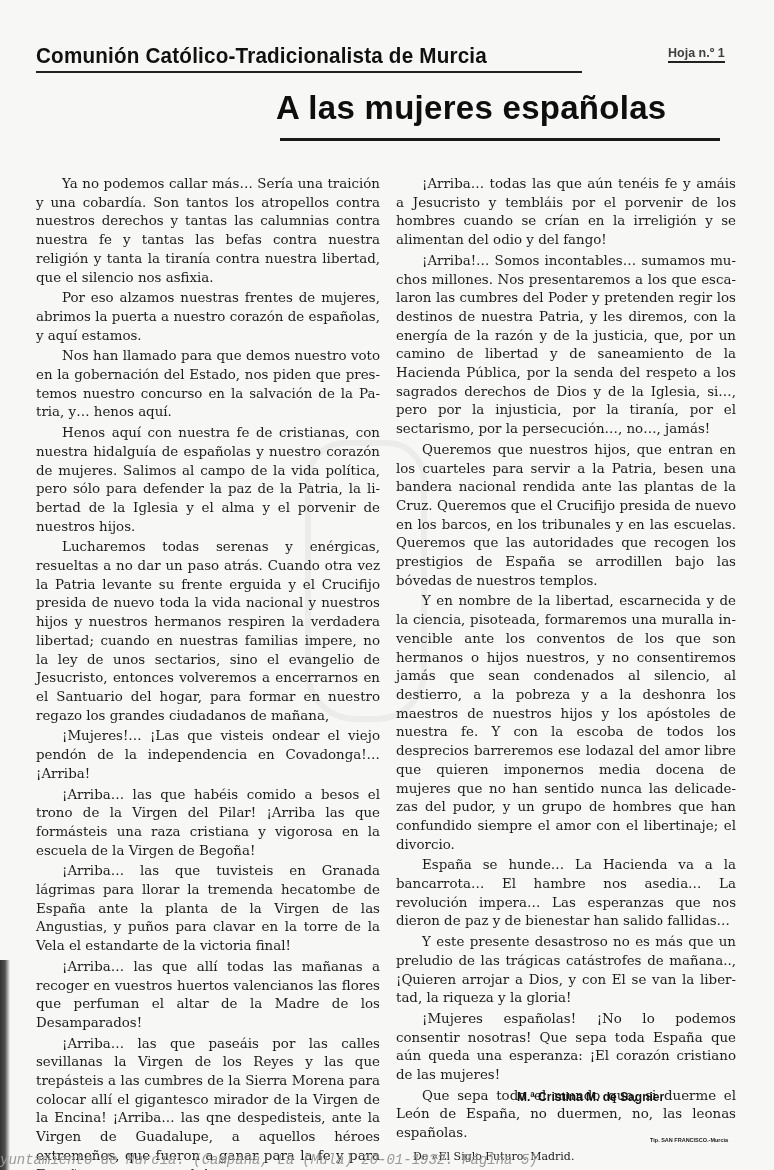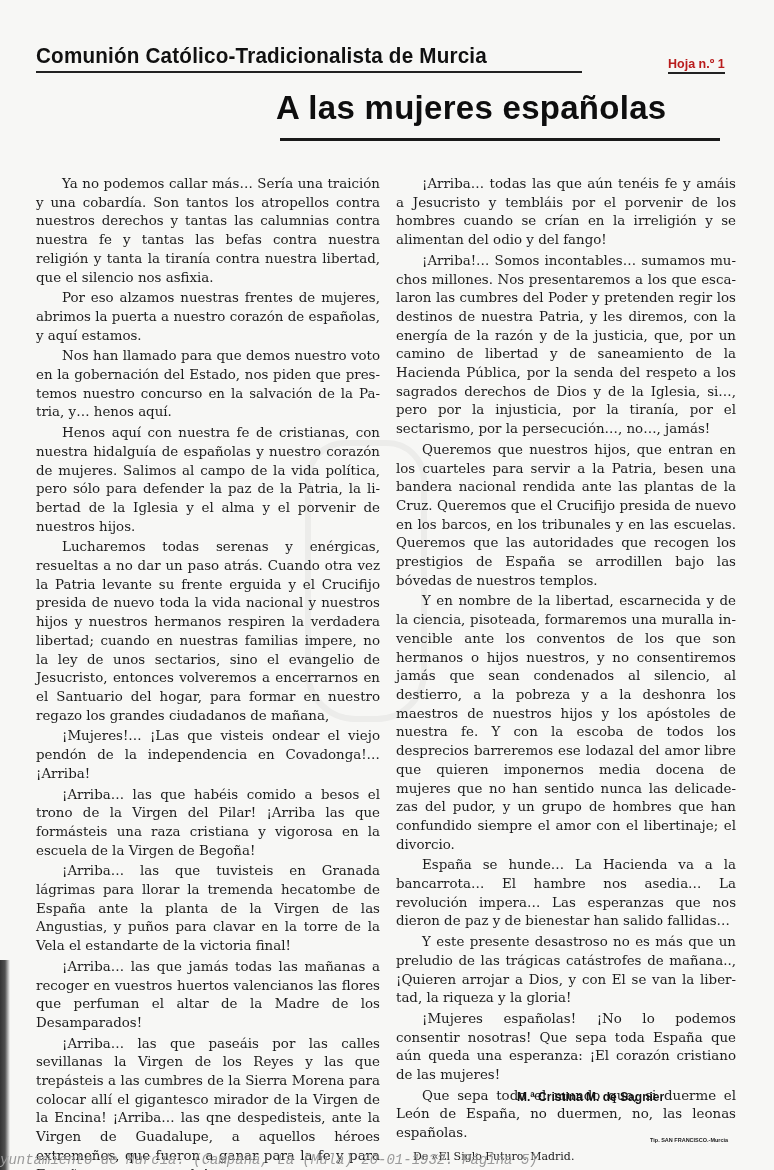--- a/index.html
+++ b/index.html
@@ -25,21 +25,21 @@
     font-size: 21.5px; letter-spacing: 0.2px; white-space: nowrap;
     color: #111;
     transform: scaleX(0.96); transform-origin: left;
   }
   .masthead-rule {
     position: absolute; left: 36px; top: 71px; width: 546px; height: 2px; background: #222;
   }
   .sheet-no {
     position: absolute; left: 668px; top: 46px;
     font-family: "Liberation Sans", sans-serif; font-weight: bold; font-size: 12.5px;
-    color: #b91c1c; border-bottom: 2px solid #222; padding-bottom: 1px; white-space: nowrap; margin-top: 11px;
+    color: #404040; border-bottom: 2px solid #222; padding-bottom: 1px; white-space: nowrap;
   }
   .title {
     position: absolute; left: 276px; top: 88px; width: 444px;
     font-family: "Liberation Sans", sans-serif; font-weight: bold;
     font-size: 34px; color: #0e0e0e; white-space: nowrap; letter-spacing: 0.3px;
     transform: scaleX(0.97); transform-origin: left;
   }
   .title-rule {
     position: absolute; left: 280px; top: 138px; width: 440px; height: 3px; background: #1a1a1a;
   }
@@ -85,21 +85,21 @@
 
 <div class="col left">
   <p>Ya no podemos callar más… Sería una traición y una cobardía. Son tantos los atropellos contra nuestros derechos y tantas las calumnias contra nuestra fe y tantas las befas contra nuestra religión y tanta la tiranía contra nuestra libertad, que el silencio nos asfixia.</p>
   <p>Por eso alzamos nuestras frentes de mujeres, abrimos la puerta a nuestro corazón de españolas, y aquí estamos.</p>
   <p>Nos han llamado para que demos nuestro voto en la gobernación del Estado, nos piden que pres­temos nuestro concurso en la salvación de la Pa­tria, y… henos aquí.</p>
   <p>Henos aquí con nuestra fe de cristianas, con nuestra hidalguía de españolas y nuestro corazón de mujeres. Salimos al campo de la vida política, pero sólo para defender la paz de la Patria, la li­bertad de la Iglesia y el alma y el porvenir de nues­tros hijos.</p>
   <p>Lucharemos todas serenas y enérgicas, resuel­tas a no dar un paso atrás. Cuando otra vez la Pa­tria levante su frente erguida y el Crucifijo presida de nuevo toda la vida nacional y nuestros hijos y nuestros hermanos respiren la verdadera libertad; cuando en nuestras familias impere, no la ley de unos sectarios, sino el evangelio de Jesucristo, en­tonces volveremos a encerrarnos en el Santuario del hogar, para formar en nuestro regazo los gran­des ciudadanos de mañana,</p>
   <p>¡Mujeres!… ¡Las que visteis ondear el viejo pendón de la independencia en Covadonga!… ¡Arriba!</p>
   <p>¡Arriba… las que habéis comido a besos el trono de la Virgen del Pilar! ¡Arriba las que formásteis una raza cristiana y vigorosa en la escuela de la Virgen de Begoña!</p>
   <p>¡Arriba… las que tuvisteis en Granada lágrimas para llorar la tremenda hecatombe de España ante la planta de la Virgen de las Angustias, y puños para clavar en la torre de la Vela el estandarte de la victoria final!</p>
-  <p>¡Arriba… las que jamás todas las mañanas a reco­ger en vuestros huertos valencianos las flores que perfuman el altar de la Madre de los Desampa­rados!</p>
+  <p>¡Arriba… las que allí todas las mañanas a reco­ger en vuestros huertos valencianos las flores que perfuman el altar de la Madre de los Desampa­rados!</p>
   <p>¡Arriba… las que paseáis por las calles sevillanas la Virgen de los Reyes y las que trepásteis a las cumbres de la Sierra Morena para colocar allí el gi­gantesco mirador de la Virgen de la Encina! ¡Arri­ba… las qne despedisteis, ante la Virgen de Guada­lupe, a aquellos héroes extremeños, que fueron a ganar para la fe y para España un nuevo mundo!</p>
 
 </div>
 
 <div class="col right">
   <p>¡Arriba… todas las que aún tenéis fe y amáis a Jesucristo y tembláis por el porvenir de los hom­bres cuando se crían en la irreligión y se alimentan del odio y del fango!</p>
   <p>¡Arriba!… Somos incontables… sumamos mu­chos millones. Nos presentaremos a los que esca­laron las cumbres del Poder y pretenden regir los destinos de nuestra Patria, y les diremos, con la energía de la razón y de la justicia, que, por un ca­mino de libertad y de saneamiento de la Hacienda Pública, por la senda del respeto a los sagrados derechos de Dios y de la Iglesia, si…, pero por la injusticia, por la tiranía, por el sectarismo, por la persecución…, no…, jamás!</p>
   <p>Queremos que nuestros hijos, que entran en los cuarteles para servir a la Patria, besen una bande­ra nacional rendida ante las plantas de la Cruz. Queremos que el Crucifijo presida de nuevo en los barcos, en los tribunales y en las escuelas. Quere­mos que las autoridades que recogen los prestigios de España se arrodillen bajo las bóvedas de nues­tros templos.</p>
   <p>Y en nombre de la libertad, escarnecida y de la ciencia, pisoteada, formaremos una muralla in­vencible ante los conventos de los que son herma­nos o hijos nuestros, y no consentiremos jamás que sean condenados al silencio, al destierro, a la pobreza y a la deshonra los maestros de nuestros hijos y los apóstoles de nuestra fe. Y con la escoba de todos los desprecios barreremos ese lodazal del amor libre que quieren imponernos media docena de mujeres que no han sentido nunca las delicade­zas del pudor, y un grupo de hombres que han confundido siempre el amor con el libertinaje; el divorcio.</p>
   <p>España se hunde… La Hacienda va a la banca­rrota… El hambre nos asedia… La revolución im­pera… Las esperanzas que nos dieron de paz y de bienestar han salido fallidas…</p>

